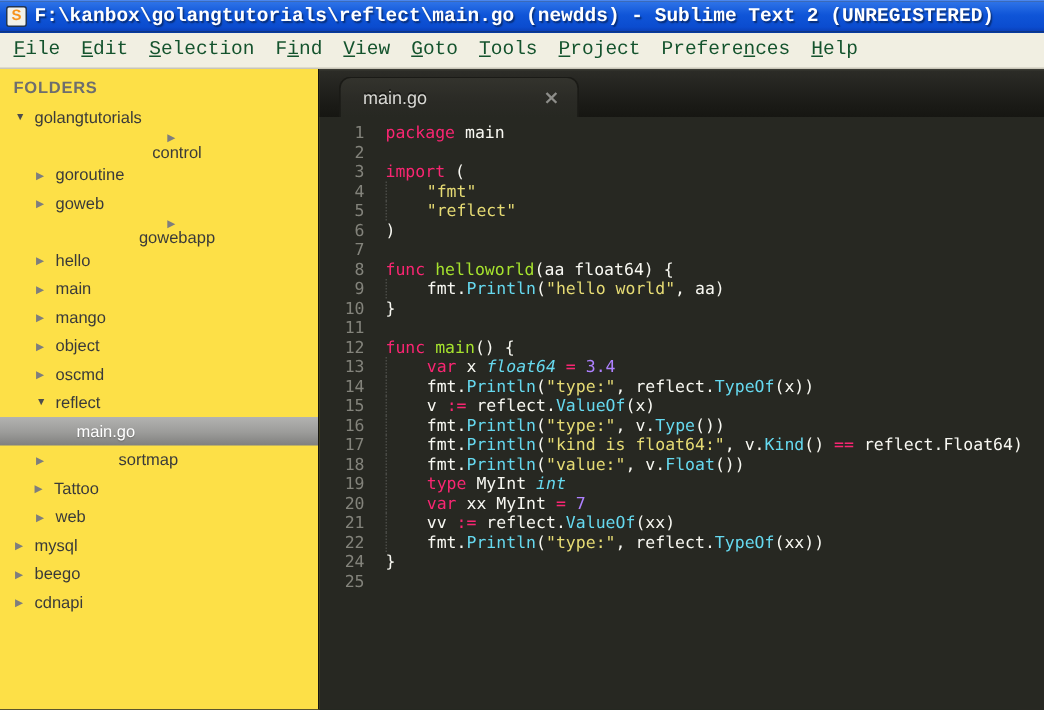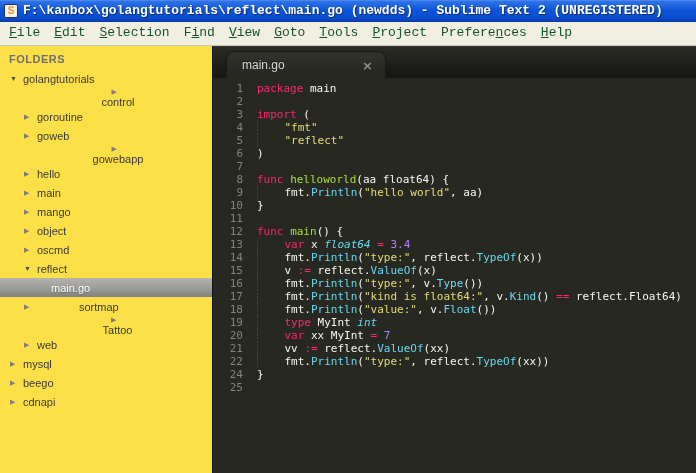--- a/index.html
+++ b/index.html
@@ -181,21 +181,21 @@
             <span>reflect</span>
           </div>
           <div class="sb-item sel" style="padding-left: 38px;">
             <span class="arrow none"></span>
             <span>main.go</span>
           </div>
           <div class="sb-item" style="padding-left: 24px; gap: 42px;">
             <span class="arrow collapsed">▶</span>
             <span>sortmap</span>
           </div>
-          <div class="sb-item" style="padding-left: 23px; flex-direction: column;">
+          <div class="sb-item" style="padding-left: 23px;">
             <span class="arrow collapsed">▶</span>
             <span>Tattoo</span>
           </div>
           <div class="sb-item" style="padding-left: 24px;">
             <span class="arrow collapsed">▶</span>
             <span>web</span>
           </div>
           <div class="sb-item" style="padding-left: 10px;">
             <span class="arrow collapsed">▶</span>
             <span>mysql</span>

